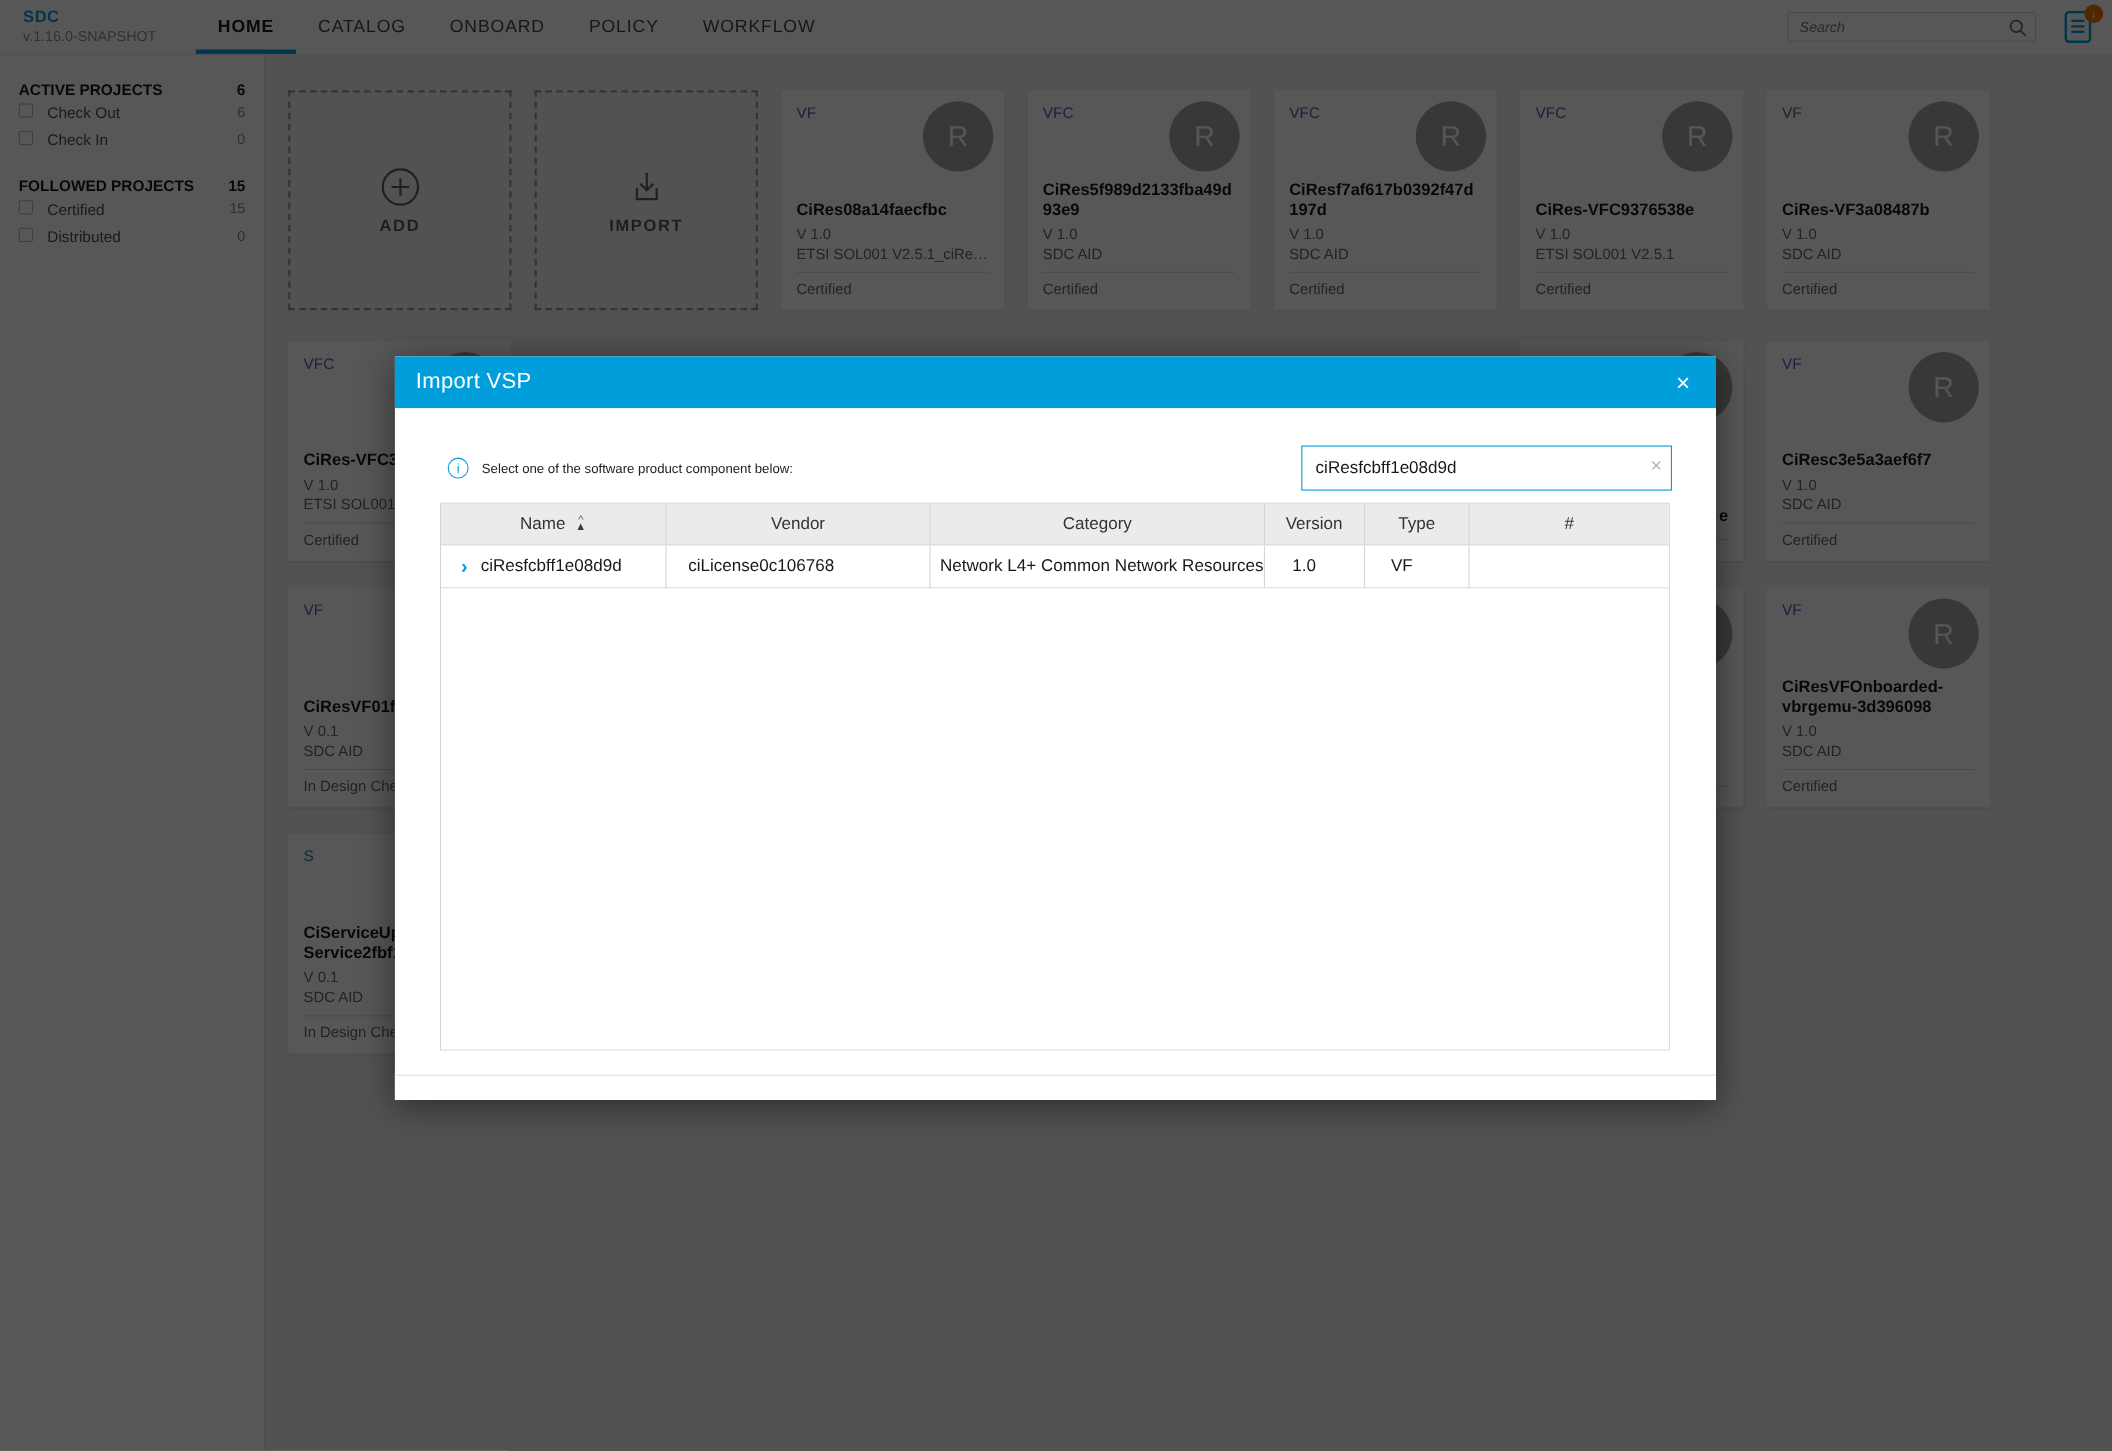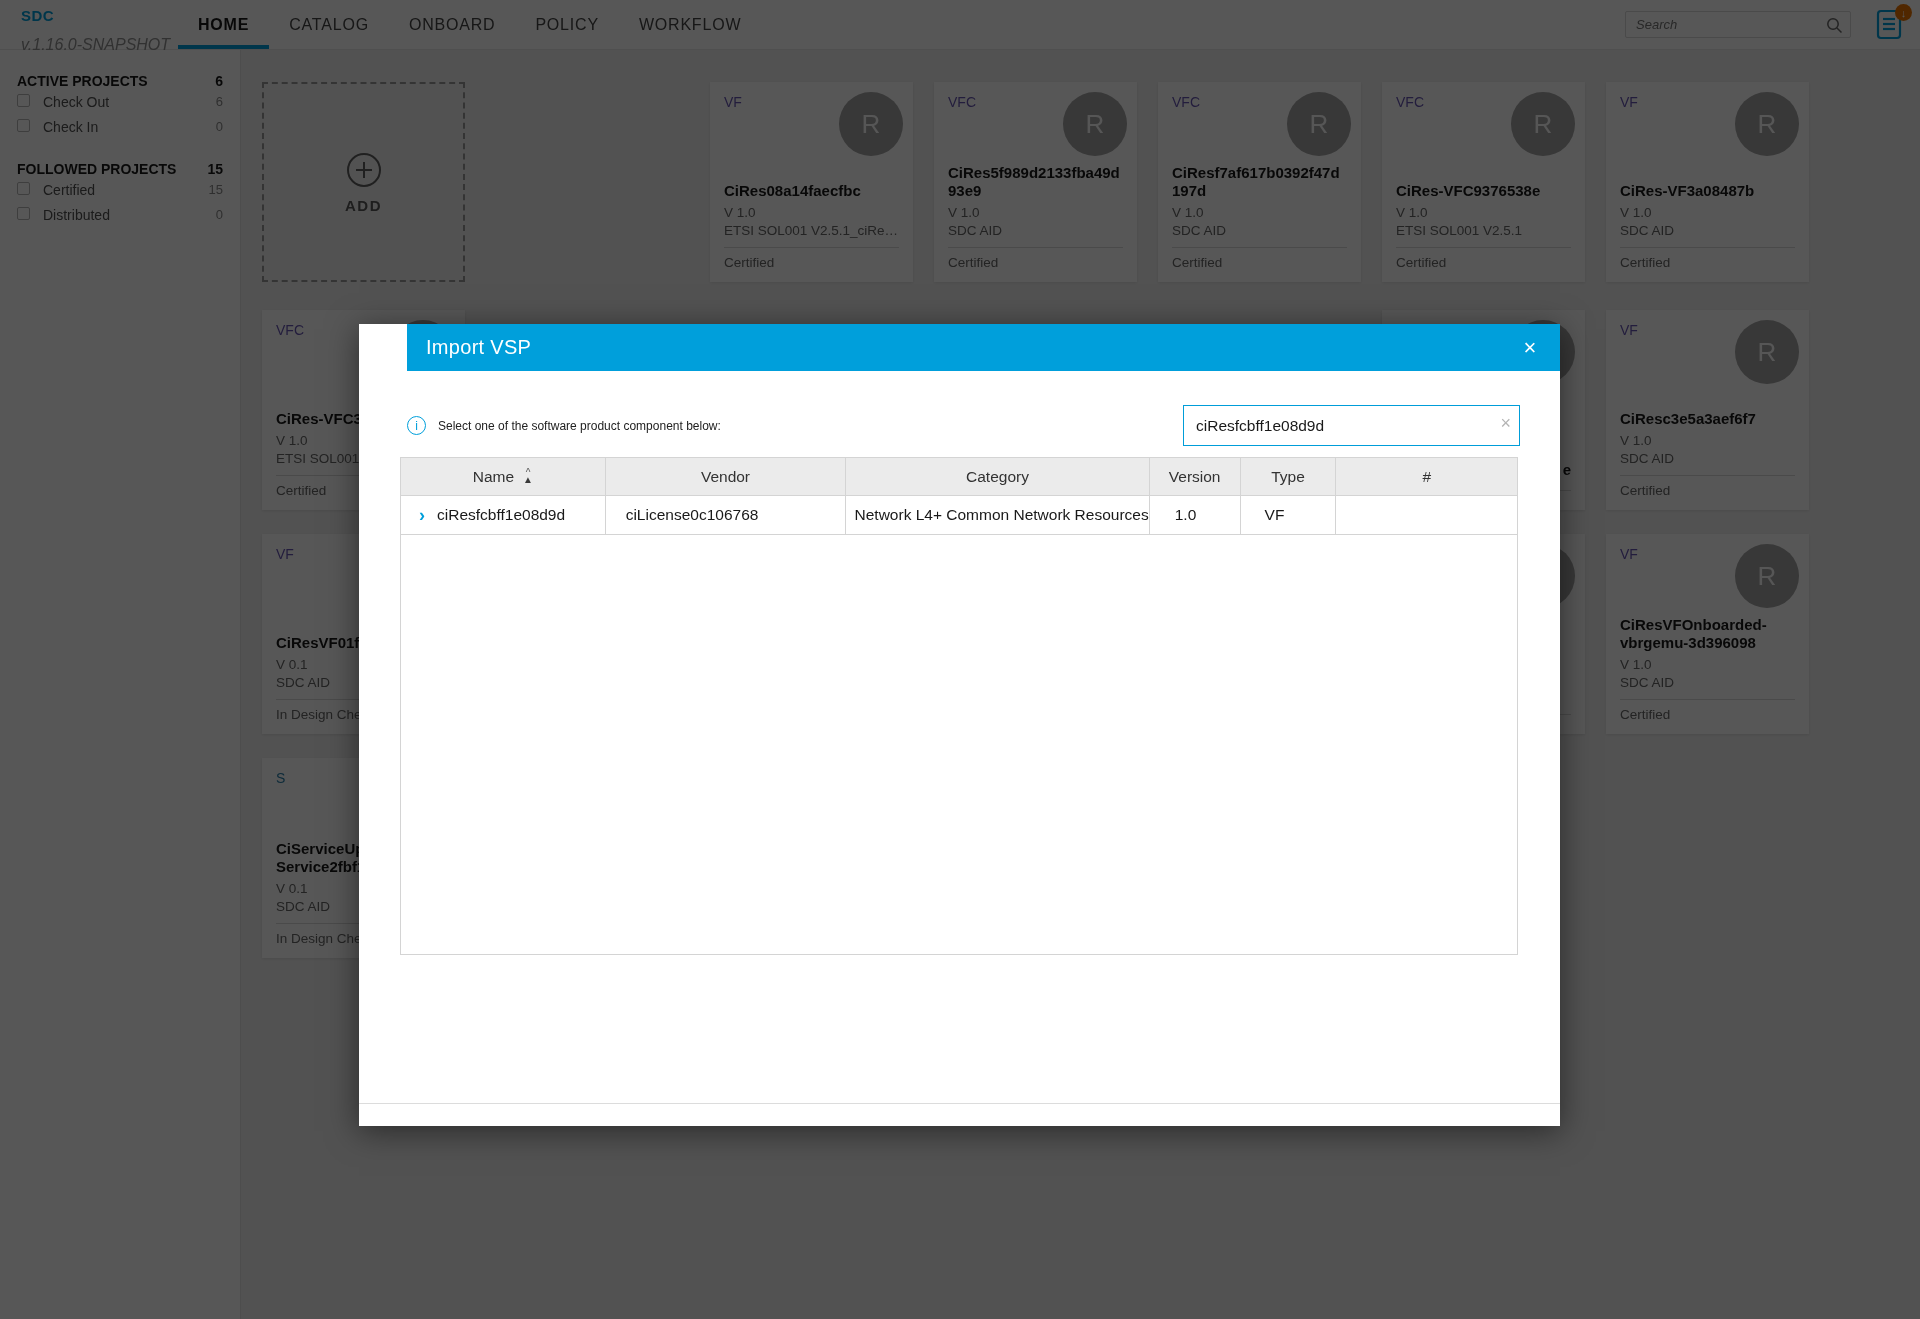--- a/index.html
+++ b/index.html
@@ -3,21 +3,21 @@
 <meta charset="utf-8">
 <style>
   * { margin:0; padding:0; box-sizing:border-box; }
   html,body { width:1920px; height:1319px; overflow:hidden; }
   body { font-family:"Liberation Sans","DejaVu Sans",sans-serif; background:#f1f1f1; position:relative; }
 
   
   .hdr { position:absolute; top:0; left:0; right:0; height:50px; background:#fff; border-bottom:1px solid #e6e6e6; z-index:10; }
   .logo-block { position:absolute; left:21px; top:7px; }
   .logo { color:#009fdb; font-weight:bold; font-size:15px; letter-spacing:.5px; }
-  .ver { color:#8f8f8f; font-size:16px; margin-top:12px;font-style:italic; }
+  .ver { color:#8f8f8f; font-size:13px; margin-top:1px; }
   .nav { position:absolute; left:178px; top:0; height:100%; display:flex; list-style:none; }
   .nav-item { position:relative; display:flex; align-items:center; padding:0 20px; font-size:16px; color:#444; letter-spacing:.8px; cursor:pointer; }
   .nav-item.active { color:#191919; font-weight:bold; }
   .nav-item.active::after { content:""; position:absolute; left:0; right:0; bottom:0; height:4px; background:#009fdb; }
   .searchbox { position:absolute; right:69px; top:11px; width:226px; height:27px; border:1px solid #d8d8d8; background:#fff; border-radius:2px; }
   .searchbox input { width:100%; height:100%; border:none; outline:none; font-style:italic; font-size:13px; color:#555; padding:0 30px 0 10px; background:transparent; font-family:inherit; }
   .searchbox .mag { position:absolute; right:7px; top:5px; }
   .notif { position:absolute; right:10px; top:8px; width:34px; height:36px; cursor:pointer; }
   .notif-badge { position:absolute; right:-2px; top:-4px; width:17px; height:17px; border-radius:50%; background:#ea7400; color:#fff; font-size:11px; font-weight:bold; display:flex; align-items:center; justify-content:center; }
 
@@ -43,21 +43,21 @@
   .badge { position:absolute; top:10px; right:10px; width:64px; height:64px; border-radius:50%; background:#a3a3a3; color:#fbfbfb; font-size:26px; display:flex; align-items:center; justify-content:center; }
   .ctitle { margin-top:auto; font-size:15px; font-weight:bold; color:#191919; line-height:1.25; overflow-wrap:anywhere; margin-bottom:3px; }
   .cver, .csub { font-size:13.5px; color:#666; line-height:18px; }
   .csub { white-space:nowrap; overflow:hidden; text-overflow:ellipsis; }
   .cdiv { border-top:1px solid #d9d9d9; margin-top:7px; margin-bottom:7px; }
   .cstatus { font-size:13.5px; color:#666; }
   .card.partial .ctitle { text-align:right; }
 
   
   .overlay { position:absolute; inset:0; background:rgba(0,0,0,.66); z-index:50; }
-  .modal { position:absolute; left:359px; top:324px; width:1201px; height:802px; background:#fff; z-index:100; box-shadow:0 5px 30px rgba(0,0,0,.5);padding-left:48px; }
+  .modal { position:absolute; left:359px; top:324px; width:1201px; height:676px; background:#fff; z-index:100; box-shadow:0 5px 30px rgba(0,0,0,.5); }
   .m-head { height:47px; background:#009fdb; display:flex; align-items:center; padding-left:19px; }
   .m-title { color:#fff; font-size:20px; font-weight:400; letter-spacing:.3px; }
   .m-close { position:absolute; top:8px; right:14px; width:32px; height:32px; color:#fff; font-size:22px; display:flex; align-items:center; justify-content:center; cursor:pointer; }
   .m-row { position:absolute; left:48px; right:40px; top:81px; height:41px; display:flex; align-items:center; }
   .info-i { width:19px; height:19px; border:1px solid #009fdb; border-radius:50%; color:#009fdb; font-size:12px; display:flex; align-items:center; justify-content:center; margin-right:12px; flex:none; }
   .m-label { font-size:12px; color:#222; }
   .m-input-wrap { margin-left:auto; position:relative; width:337px; height:41px; }
   .m-input-wrap input { width:100%; height:100%; border:1px solid #009dd9; outline:none; font-size:15.5px; color:#191919; padding:0 36px 0 12px; font-family:inherit; }
   .clear-x { position:absolute; right:9px; top:8px; color:#b5b5b5; font-size:18px; cursor:pointer; }
   .m-table { position:absolute; left:41px; right:42px; top:133px; height:498px; }
@@ -154,20 +154,28 @@
 
   <div class="tile r1 c1">
     <svg width="38" height="38" viewBox="0 0 38 38">
       <circle cx="19" cy="19" r="16" fill="none" stroke="#5f5f5f" stroke-width="2"></circle>
       <line x1="19" y1="11" x2="19" y2="27" stroke="#5f5f5f" stroke-width="2"></line>
       <line x1="11" y1="19" x2="27" y2="19" stroke="#5f5f5f" stroke-width="2"></line>
     </svg>
     <div class="tile-label">ADD</div>
   </div>
 
+  <div class="tile r1 c2">
+    <svg width="38" height="38" viewBox="0 0 38 38">
+      <path d="M10 20 v10 h18 v-10" fill="none" stroke="#5f5f5f" stroke-width="2"></path>
+      <line x1="19" y1="6" x2="19" y2="21" stroke="#5f5f5f" stroke-width="2"></line>
+      <path d="M13 16 l6 6 l6 -6" fill="none" stroke="#5f5f5f" stroke-width="2"></path>
+    </svg>
+    <div class="tile-label">IMPORT</div>
+  </div>
 
   <div class="card r1 c3">
     <div class="ctype">VF</div>
     <div class="badge">
         <span>R</span>
       </div>
     <div class="ctitle">CiRes08a14faecfbc</div>
     <div class="cver">V 1.0</div>
     <div class="csub">ETSI SOL001 V2.5.1_ciRes08a1...</div>
     <div class="cdiv"></div>

